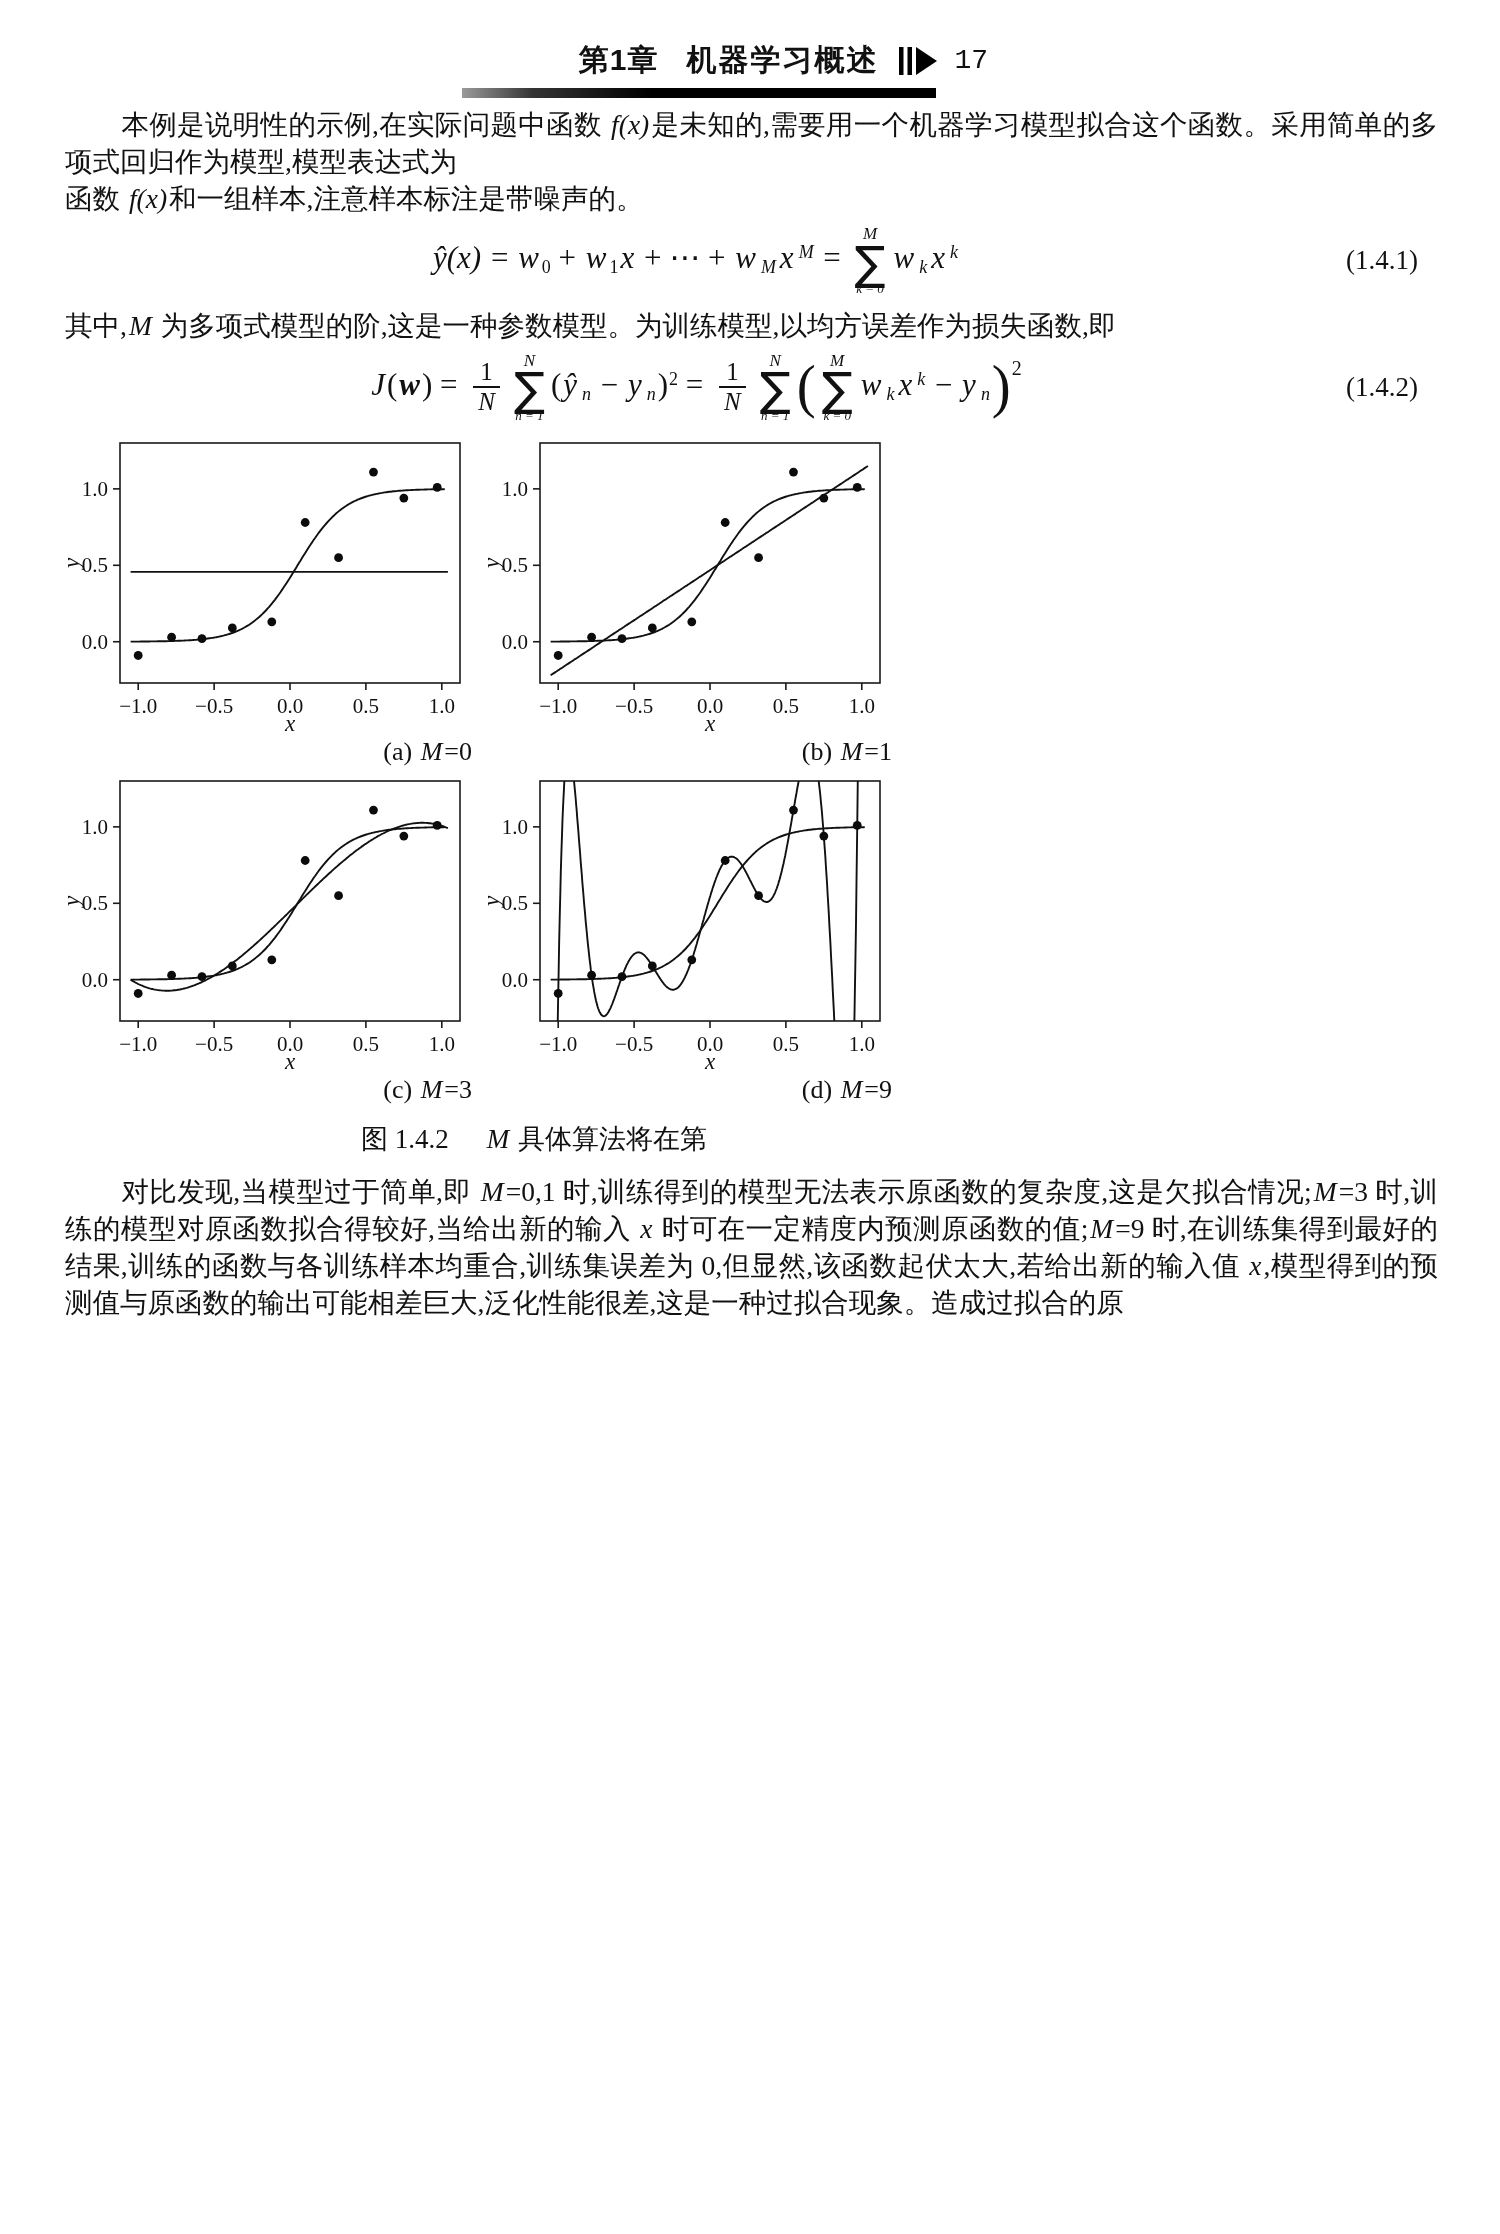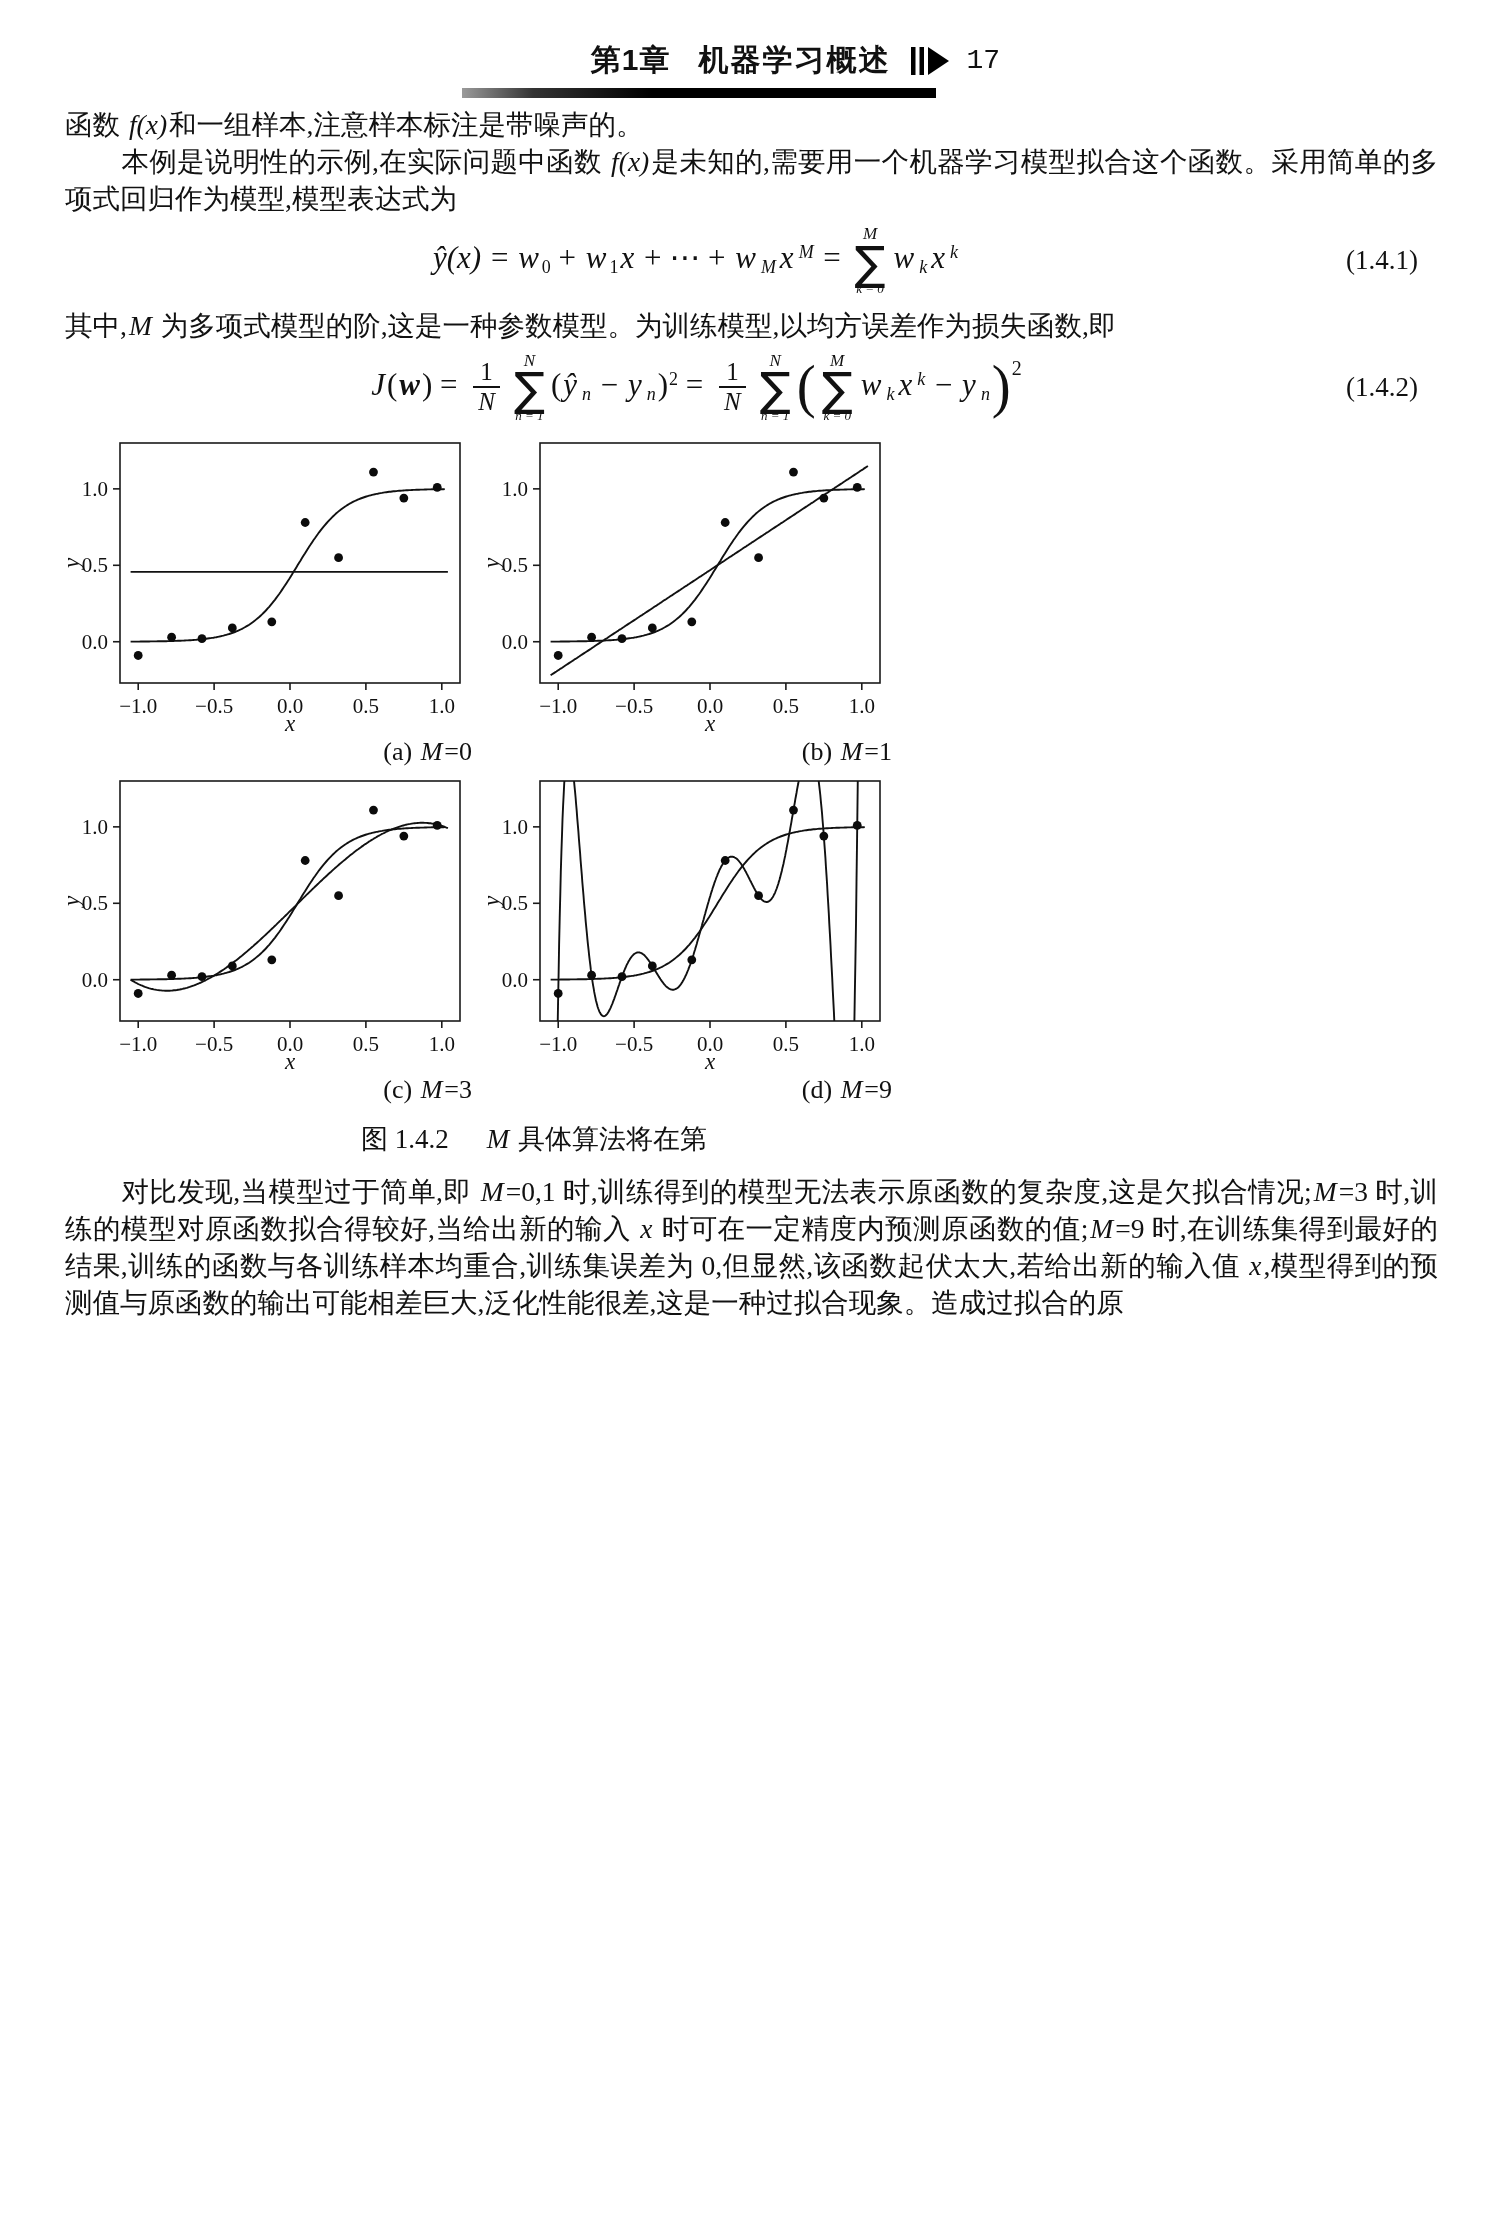--- a/index.html
+++ b/index.html
@@ -1,21 +1,21 @@
 <!DOCTYPE html>
 <html><head>
 <meta charset="utf-8">
 <style>
   html,body{margin:0;padding:0;background:#ffffff;}
   body{width:1500px;height:2234px;overflow:hidden;position:relative;
        font-family:"Liberation Serif","DejaVu Serif",serif;color:#111;}
   .page{position:absolute;inset:0;}
 
   
-  .header-row{position:absolute;top:40px;left:12px;width:988px;display:flex;
+  .header-row{position:absolute;top:40px;left:0;width:988px;display:flex;
               justify-content:flex-end;align-items:center;gap:12px;
               font-family:"Liberation Sans","DejaVu Sans",sans-serif;}
   .chapter{font-weight:700;font-size:30px;margin-right:16px;letter-spacing:1px;}
   .chapter-title{font-weight:700;font-size:30px;letter-spacing:2px;}
   .marker{margin-left:8px;}
   .pagenum{font-size:28px;margin-left:4px;font-family:Liberation Mono, monospace;}
   .header-bar{position:absolute;top:88px;left:462px;width:474px;height:10px;
               background:linear-gradient(to right,#9a9a9a 0%,#333 15%,#000 40%);}
 
   
@@ -65,23 +65,23 @@
         <rect x="9.5" y="1" width="4.5" height="28" fill="#000"></rect>
         <polygon points="18,1 39,15 18,29" fill="#000"></polygon>
       </svg>
       <span class="pagenum">17</span>
     </div>
     <div class="header-bar"></div>
   </header>
 
   <div class="content">
 
+    <p class="para indent"><span>本例是说明性的示例,在实际问题中函数 </span><span class="mi">f(x)</span><span>是未知的,需要用一个机器学习模型拟合这个函数。采用简单的多项式回归作为模型,模型表达式为</span></p>
+
     <p class="para"><span>函数 </span><span class="mi">f(x)</span><span>和一组样本,注意样本标注是带噪声的。</span></p>
-
-    <p class="para indent"><span>本例是说明性的示例,在实际问题中函数 </span><span class="mi">f(x)</span><span>是未知的,需要用一个机器学习模型拟合这个函数。采用简单的多项式回归作为模型,模型表达式为</span></p>
 
     <div class="eqrow">
       <div class="eqbody">
         <span class="eqline"><span class="mi">ŷ(x)</span><span> = </span><span class="mi">w</span><sub>0</sub><span> + </span><span class="mi">w</span><sub>1</sub><span class="mi">x</span><span> + ⋯ + </span><span class="mi">w</span><sub class="mi">M</sub><span class="mi">x</span><sup class="mi">M</sup><span> = </span><span class="sum">
               <span class="up">M</span>
               <span class="sg">∑</span>
               <span class="lo">k = 0</span>
             </span><span class="mi">w</span><sub class="mi">k</sub><span class="mi">x</span><sup class="mi">k</sup></span>
       </div>
       <div class="eqtag">(1.4.1)</div>

